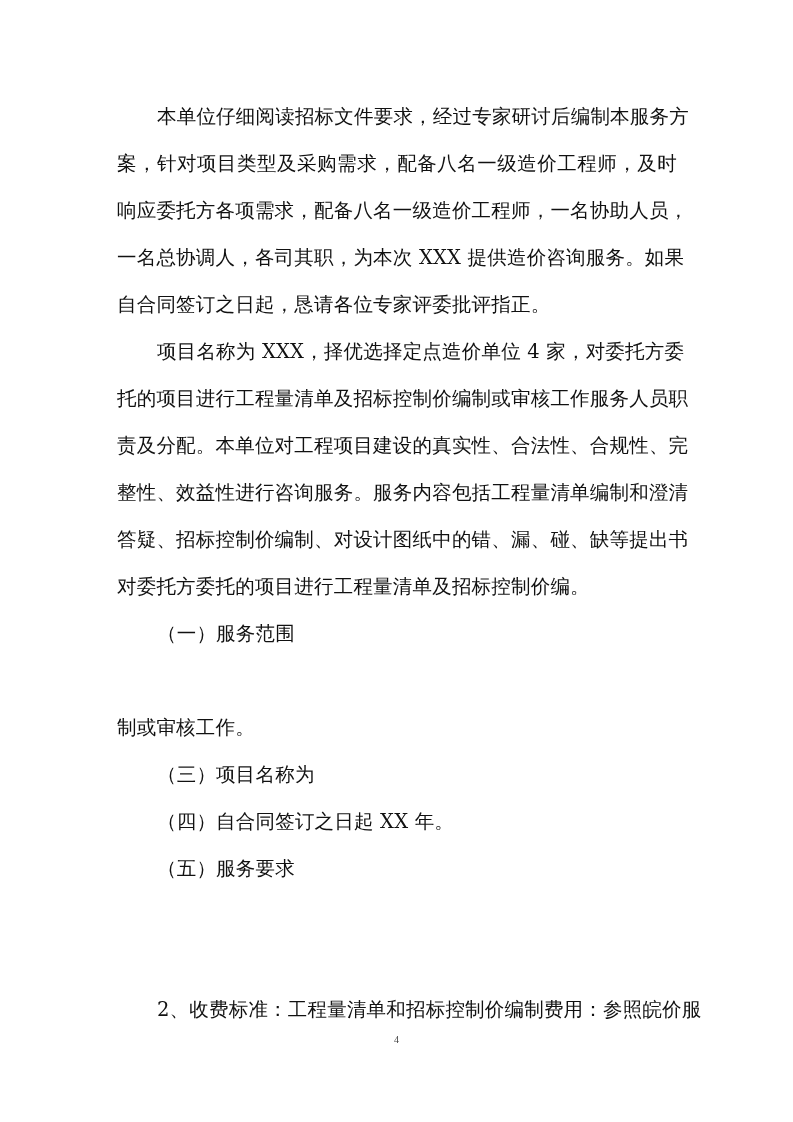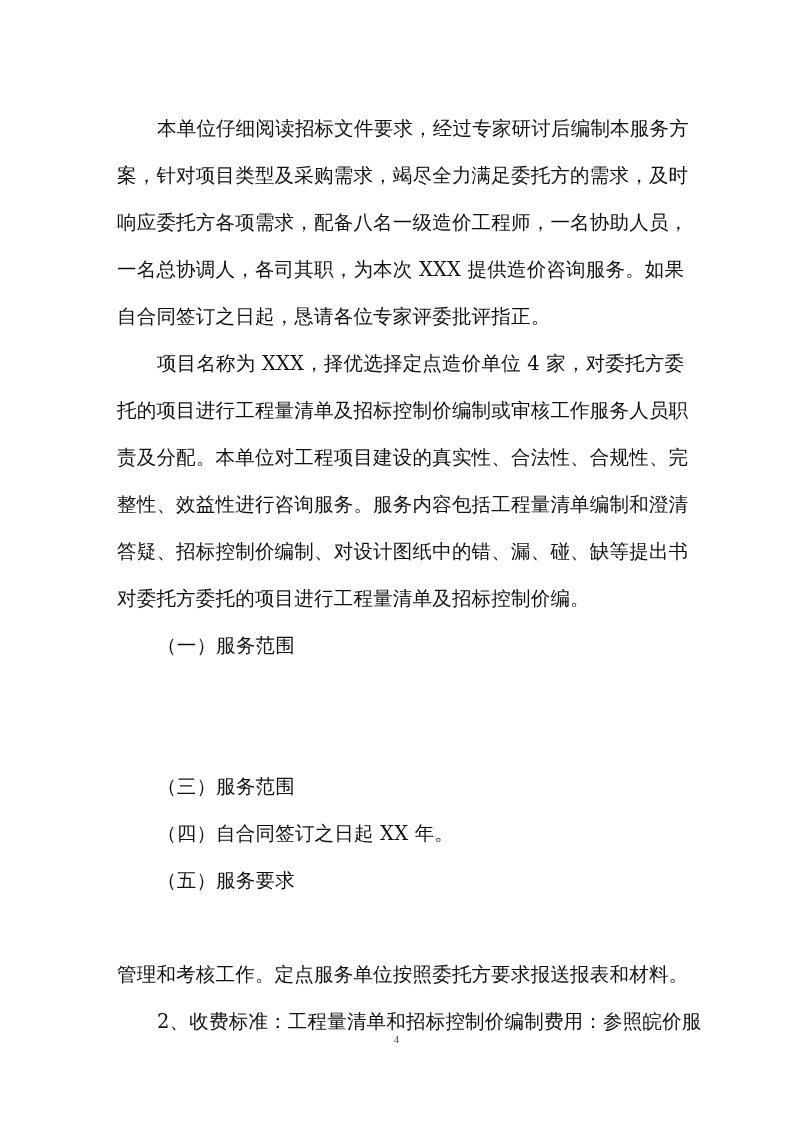--- a/index.html
+++ b/index.html
@@ -26,21 +26,20 @@
     .line {
       position: absolute;
       left: 117px;
       width: 560px;
       font-size: 19.5px;
       line-height: 24px;
       white-space: nowrap;
       letter-spacing: 0.2px;
       text-align: justify;
       text-align-last: justify;
-      margin-top: 12px;
     }
     .line.last {
       text-align-last: left;
     }
     .line.indent {
       left: 157px;
       width: 520px;
     }
     .line.indent2 {
       left: 157px;
@@ -57,40 +56,40 @@
       color: #444;
       font-family: "Liberation Serif", serif;
     }
   </style>
 </head>
 <body>
 
 <div class="page">
 
   <div class="line indent" style="top:105px;">本单位仔细阅读招标文件要求，经过专家研讨后编制本服务方</div>
-  <div class="line" style="top:152px;">案，针对项目类型及采购需求，竭尽全力满足委托方的需求，及时</div>
+  <div class="line" style="top:152px;">案，针对项目类型及采购需求，配备八名一级造价工程师，及时</div>
   <div class="line" style="top:199px;">响应委托方各项需求，配备八名一级造价工程师，一名协助人员，</div>
   <div class="line" style="top:246px;">一名总协调人，各司其职，为本次 XXX 提供造价咨询服务。如果</div>
   <div class="line last" style="top:293px;">自合同签订之日起，恳请各位专家评委批评指正。</div>
 
   <div class="line indent" style="top:340px;">项目名称为 XXX，择优选择定点造价单位 4 家，对委托方委</div>
   <div class="line" style="top:387px;">托的项目进行工程量清单及招标控制价编制或审核工作服务人员职</div>
   <div class="line" style="top:434px;">责及分配。本单位对工程项目建设的真实性、合法性、合规性、完</div>
   <div class="line" style="top:528px;">答疑、招标控制价编制、对设计图纸中的错、漏、碰、缺等提出书</div>
   <div class="line" style="top:481px;">整性、效益性进行咨询服务。服务内容包括工程量清单编制和澄清</div>
   <div class="line last" style="top:575px;">对委托方委托的项目进行工程量清单及招标控制价编。</div>
 
   <div class="line indent2" style="top:622px;">（一）服务范围</div>
 
+  <div class="line last" style="top:716px;">制或审核工作。</div>
 
-  <div class="line indent2" style="top:763px;">（三）服务范围</div>
+  <div class="line indent2" style="top:763px;">（三）项目名称为</div>
 
   <div class="line indent2" style="top:810px;">（四）自合同签订之日起 XX 年。</div>
 
   <div class="line indent2" style="top:857px;">（五）服务要求</div>
 
-  <div class="line" style="top:951px;">管理和考核工作。定点服务单位按照委托方要求报送报表和材料。</div>
 
   <div class="line indent" style="top:998px;">2、收费标准：工程量清单和招标控制价编制费用：参照皖价服</div>
 
   <div class="page-number">4</div>
 
 </div>
 
 </body></html>

